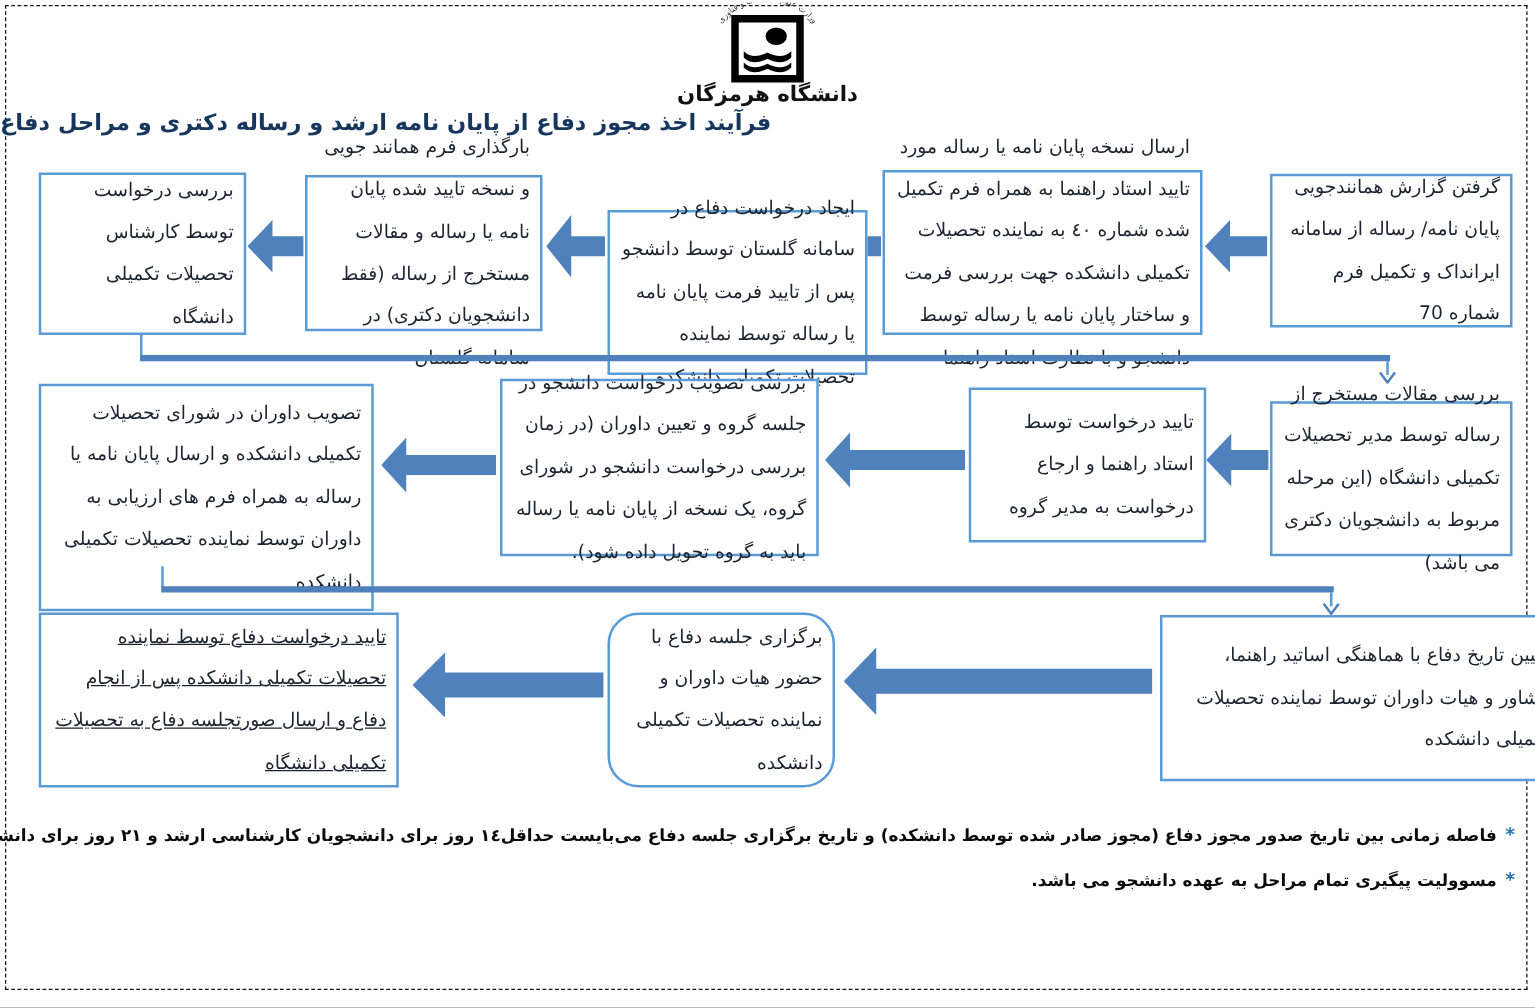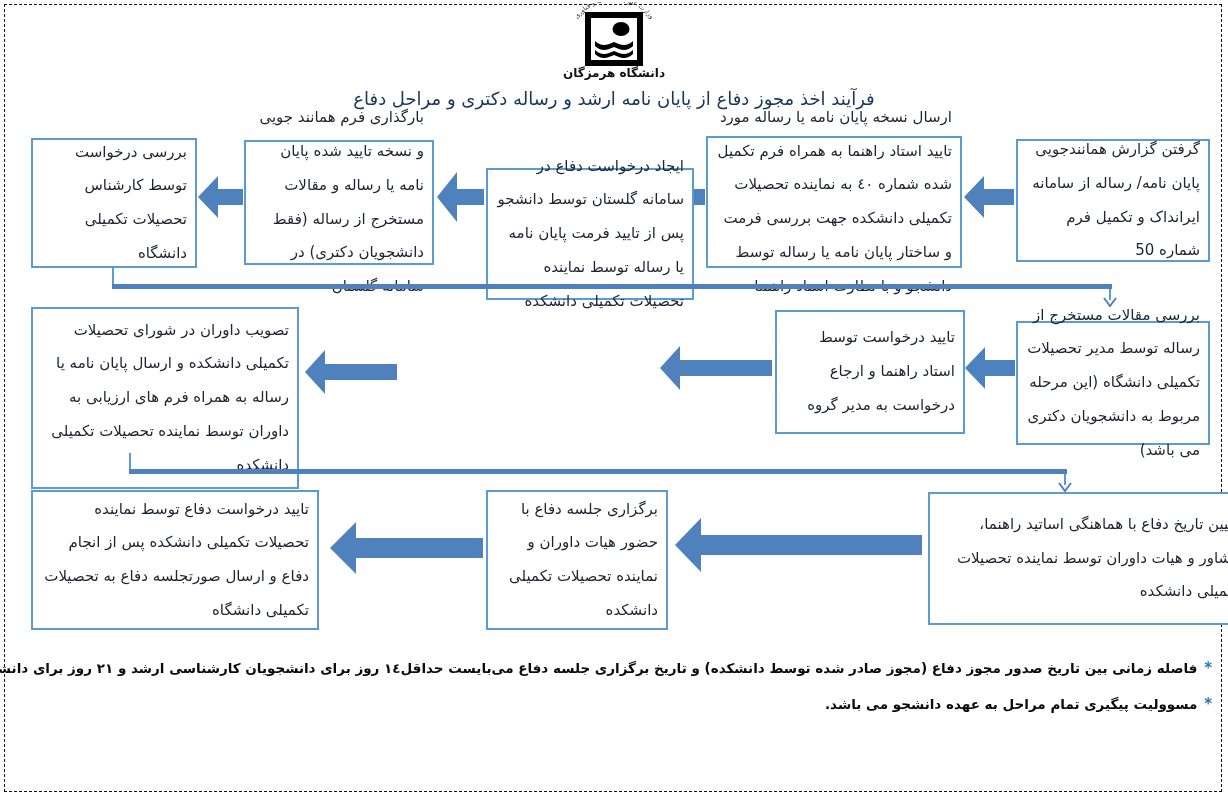--- a/index.html
+++ b/index.html
@@ -6,25 +6,25 @@
   .page{
     position:relative; width:1228px; height:806px; background:#fff;
     font-family:"DejaVu Sans", sans-serif; overflow:hidden; margin:0 auto;
   }
   .page-border{
     position:absolute; left:4px; top:4px; width:1216px; height:786px;
     border:1.6px dashed #111; pointer-events:none;
   }
   
   .logo-wrap{position:absolute; left:50%; top:2px; transform:translateX(-50%); text-align:center; width:160px;}
-  .uni-name{font-size:12px; font-weight:600; color:#111; margin-top:-6px; direction:rtl;}
+  .uni-name{font-size:17px; font-weight:600; color:#111; margin-top:-6px; direction:rtl;}
   
   .title{
-    position:absolute; top:88px; left:0; width:100%; text-align:center;
-    font-size:18px; font-weight:normal; color:#17365d; direction:rtl; margin:0;
+    position:absolute; top:88px; left:0; width:100%; text-align:left;
+    font-size:18px; font-weight:bold; color:#17365d; direction:rtl; margin:0;
   }
   
   .box{
     position:absolute; border:2px solid #5b9bd5; background:#fff;
     display:flex; align-items:center; justify-content:center;
     direction:rtl; text-align:right; color:#1c2430;
     font-size:15px; line-height:2.25; padding:4px 8px; box-sizing:border-box;
   }
   
   .fat-arrow{
@@ -64,56 +64,57 @@
         <ellipse cx="36" cy="17" rx="8.5" ry="7" fill="#000"></ellipse>
         <path d="M10 29 C16 35 23 33 29 30 C35 33 42 35 48 29 L48 34 C42 40 35 38 29 35 C23 38 16 40 10 34 Z" fill="#000"></path>
         <path d="M10 38 C16 44 23 42 29 39 C35 42 42 44 48 38 L48 42 C42 48 35 46 29 43 C23 46 16 48 10 42 Z" fill="#000"></path>
       </g>
     </svg>
     <div class="uni-name">دانشگاه هرمزگان</div>
   </div>
 
   <h1 class="title">فرآیند اخذ مجوز دفاع از پایان نامه ارشد و رساله دکتری و مراحل دفاع</h1>
 
-  <div class="box" style="left:1016px; top:139px; width:194px; height:123px;">گرفتن گزارش همانندجویی  پایان نامه/ رساله از سامانه ایرانداک و تکمیل فرم شماره 50</div>
+  <div class="box" style="left:1016px; top:139px; width:194px; height:123px;">گرفتن گزارش همانندجویی  پایان نامه/ رساله از سامانه ایرانداک و تکمیل فرم شماره 70</div>
   <div class="fat-arrow" style="left:964px; top:176px; width:50px; height:42px;"></div>
   <div class="box" style="left:706px; top:136px; width:256px; height:132px;">ارسال نسخه پایان نامه یا رساله مورد تایید استاد راهنما به همراه فرم تکمیل شده شماره ٤٠ به نماینده تحصیلات تکمیلی دانشکده جهت بررسی فرمت و ساختار پایان نامه یا رساله توسط دانشجو و با نظارت استاد راهنما</div>
   <div class="fat-arrow" style="left:669px; top:176px; width:36px; height:42px; --hw:18px;"></div>
   <div class="box" style="left:486px; top:136px; width:208px; height:132px;margin-top:32px;">ایجاد درخواست دفاع در سامانه گلستان توسط دانشجو پس از تایید فرمت پایان نامه یا رساله توسط نماینده تحصیلات تکمیلی دانشکده</div>
   <div class="fat-arrow" style="left:437px; top:172px; width:47px; height:50px;"></div>
   <div class="box" style="left:244px; top:140px; width:190px; height:125px;">بارگذاری فرم همانند جویی و نسخه تایید شده پایان نامه یا رساله و مقالات مستخرج از رساله (فقط دانشجویان دکتری) در سامانه گلستان</div>
   <div class="fat-arrow" style="left:198px; top:176px; width:45px; height:42px;"></div>
   <div class="box" style="left:31px; top:138px; width:166px; height:130px;">بررسی درخواست توسط کارشناس تحصیلات تکمیلی دانشگاه</div>
 
   <div class="cline thin" style="left:112px; top:268px; width:2px; height:18px;"></div>
   <div class="cline" style="left:112px; top:284px; width:1000px; height:5px;"></div>
   <div class="cline thin" style="left:1109px; top:289px; width:2px; height:11px;"></div>
   <svg class="chev" style="left:1103px; top:297px;" width="14" height="10">
     <path d="M1 1 L7 9 L13 1" stroke="#4f81bd" stroke-width="2" fill="none"></path>
   </svg>
 
   <div class="box" style="left:1016px; top:321px; width:194px; height:124px;">بررسی مقالات مستخرج از رساله توسط مدیر تحصیلات تکمیلی دانشگاه (این مرحله مربوط به دانشجویان دکتری می باشد)</div>
   <div class="fat-arrow" style="left:965px; top:347px; width:50px; height:42px;"></div>
   <div class="box" style="left:775px; top:310px; width:190px; height:124px;">تایید درخواست توسط استاد راهنما و ارجاع درخواست به مدیر گروه</div>
   <div class="fat-arrow" style="left:660px; top:346px; width:112px; height:44px;"></div>
+  <div class="box" style="left:400px; top:303px; width:255px; height:142px;">بررسی تصویب درخواست دانشجو در جلسه گروه و تعیین داوران (در زمان بررسی درخواست دانشجو در شورای گروه، یک نسخه از پایان نامه یا رساله باید به گروه تحویل داده شود).</div>
   <div class="fat-arrow" style="left:305px; top:350px; width:92px; height:44px;"></div>
   <div class="box" style="left:31px; top:307px; width:268px; height:182px;">تصویب داوران در شورای تحصیلات تکمیلی دانشکده و ارسال پایان نامه یا رساله به همراه فرم های ارزیابی به داوران توسط نماینده تحصیلات تکمیلی دانشکده</div>
 
   <div class="cline thin" style="left:129px; top:453px; width:2px; height:18px;"></div>
   <div class="cline" style="left:129px; top:469px; width:938px; height:5px;"></div>
   <div class="cline thin" style="left:1064px; top:474px; width:2px; height:11px;"></div>
   <svg class="chev" style="left:1058px; top:482px;" width="14" height="10">
     <path d="M1 1 L7 9 L13 1" stroke="#4f81bd" stroke-width="2" fill="none"></path>
   </svg>
 
   <div class="box" style="left:928px; top:492px; width:322px; height:133px;">تعیین تاریخ دفاع با هماهنگی اساتید راهنما، مشاور و هیات داوران توسط نماینده تحصیلات تکمیلی دانشکده</div>
   <div class="fat-arrow big" style="left:675px; top:518px; width:247px; height:54px;"></div>
-  <div class="box" style="left:486px; top:490px; width:182px; height:140px;">برگزاری جلسه دفاع با حضور هیات داوران و نماینده تحصیلات تکمیلی دانشکده</div>
+  <div class="box" style="left:486px; top:490px; width:182px; height:140px;border-radius:25px;">برگزاری جلسه دفاع با حضور هیات داوران و نماینده تحصیلات تکمیلی دانشکده</div>
   <div class="fat-arrow big" style="left:330px; top:522px; width:153px; height:52px;"></div>
-  <div class="box" style="left:31px; top:490px; width:288px; height:140px;">تایید درخواست دفاع توسط نماینده تحصیلات تکمیلی دانشکده پس از انجام دفاع و ارسال صورتجلسه دفاع به تحصیلات تکمیلی دانشگاه</div>
+  <div class="box" style="left:31px; top:490px; width:288px; height:140px;text-decoration:underline;">تایید درخواست دفاع توسط نماینده تحصیلات تکمیلی دانشکده پس از انجام دفاع و ارسال صورتجلسه دفاع به تحصیلات تکمیلی دانشگاه</div>
 
   <div class="notes">
     <div class="note">
       <span class="star">*</span>
       <span>فاصله زمانی بین تاریخ صدور مجوز دفاع (مجوز صادر شده توسط دانشکده) و تاریخ برگزاری جلسه دفاع می‌بایست حداقل١٤ روز برای دانشجویان کارشناسی ارشد و ٢١ روز برای دانشجویان دکتری باشد.</span>
     </div>
     <div class="note">
       <span class="star">*</span>
       <span>مسوولیت پیگیری تمام مراحل به عهده دانشجو می باشد.</span>
     </div>

